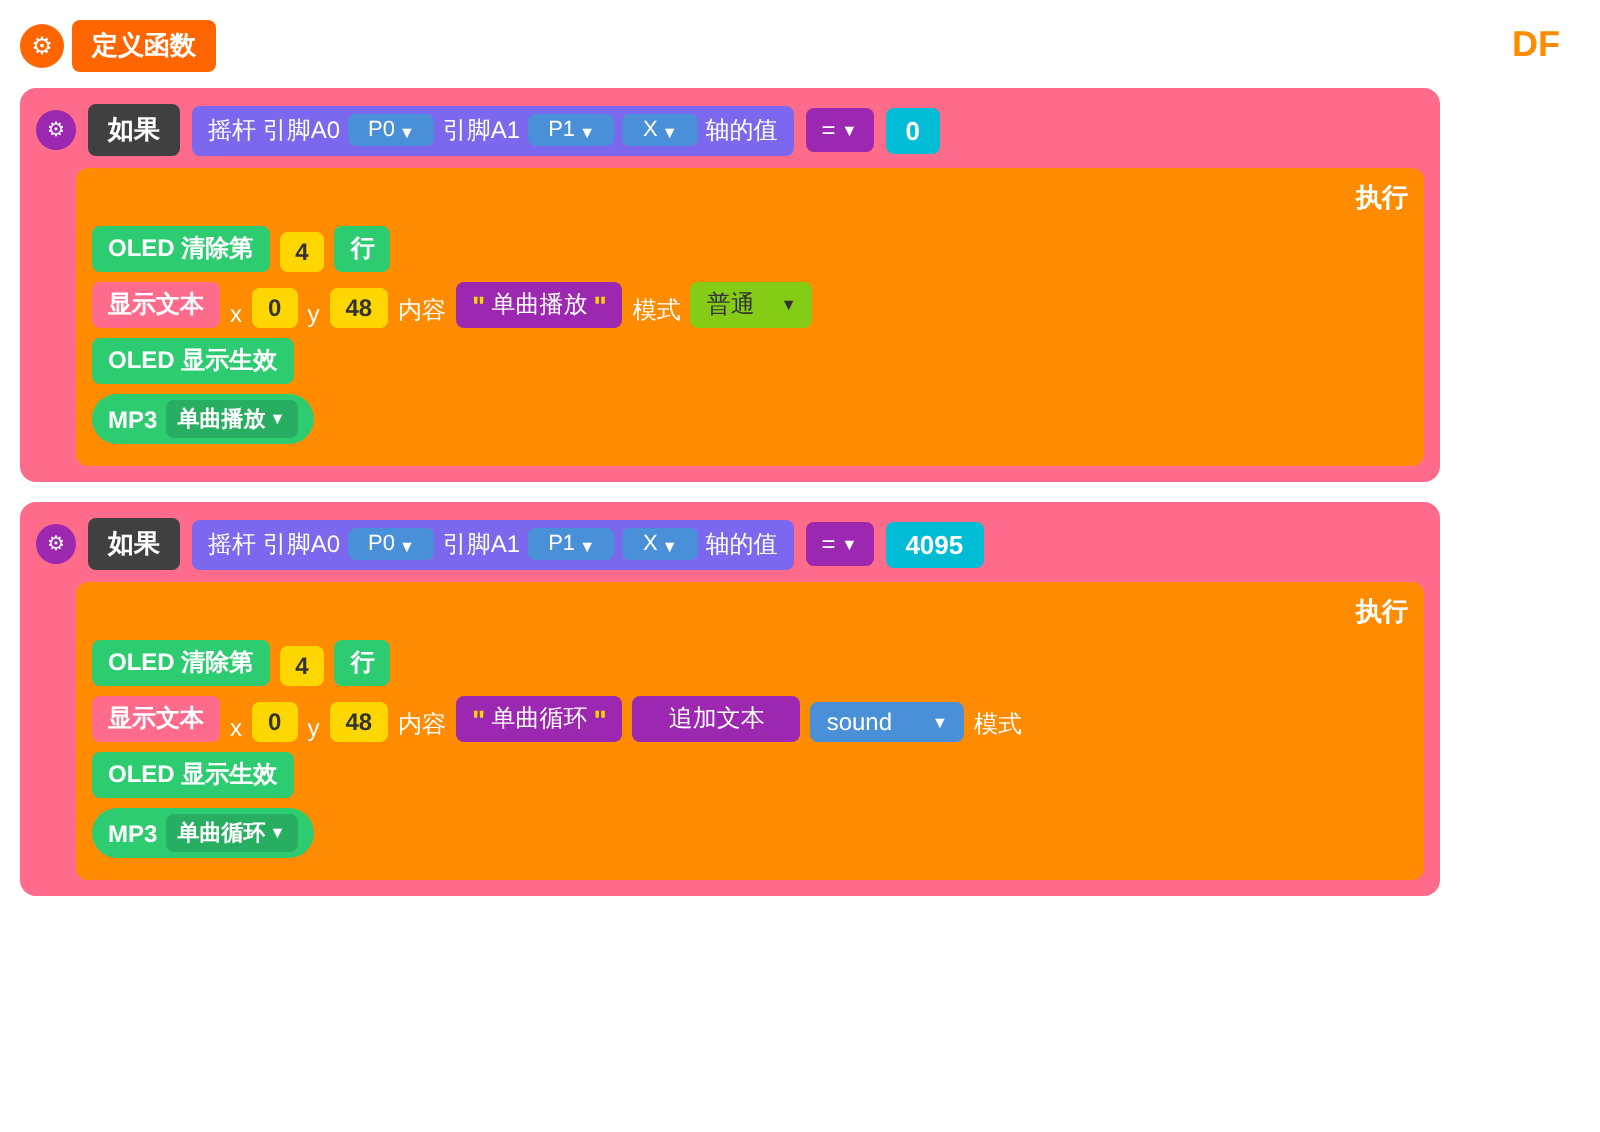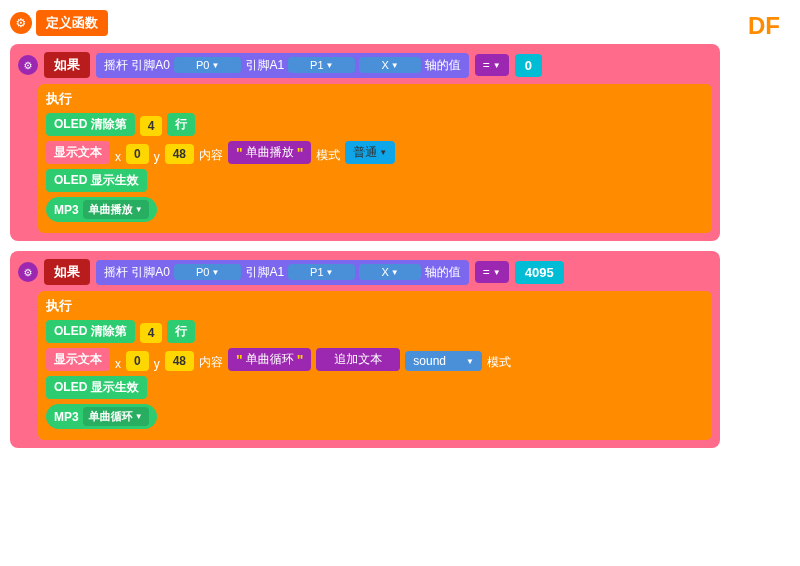--- a/index.html
+++ b/index.html
@@ -11,21 +11,21 @@
       height: 566px;
       overflow: hidden;
       position: relative;
     }
 
     .df-label {
       position: absolute;
       top: 12px;
       right: 20px;
       color: #FF8C00;
-      font-size: 24px;
+      font-size: 18px;
       font-weight: bold;
     }
 
     .main-container {
       position: absolute;
       top: 10px;
       left: 10px;
       width: 750px;
     }
 
@@ -92,21 +92,21 @@
       border-radius: 50%;
       display: flex;
       align-items: center;
       justify-content: center;
       color: white;
       font-size: 10px;
       flex-shrink: 0;
     }
 
     .keyword-block {
-      background: #b91c1c;
+      background: #404040;
       color: white;
       padding: 4px 10px;
       border-radius: 4px;
       font-size: 13px;
       font-weight: bold;
     }
 
     .joystick-block {
       background: #7B68EE;
       color: white;
@@ -114,25 +114,25 @@
       border-radius: 4px;
       font-size: 12px;
       display: flex;
       align-items: center;
       gap: 4px;
     }
 
     .pin-select {
       background: #4A90D9;
       color: white;
-      padding: 2px 22px;
+      padding: 2px 10px;
       border-radius: 4px;
       font-size: 11px;
       display: flex;
-      align-items: center;
+      align-items: flex-end;
       gap: 2px;
     }
 
     .dropdown-arrow {
       font-size: 8px;
     }
 
     .equals-block {
       background: #9C27B0;
       color: white;
@@ -159,20 +159,21 @@
       border-radius: 6px;
       padding: 6px 8px;
       margin-left: 20px;
     }
 
     .execute-label {
       color: white;
       font-size: 13px;
       font-weight: bold;
       margin-bottom: 5px;
+      text-align: right;
     }
 
     .execute-row {
       display: flex;
       align-items: flex-end;
       gap: 5px;
       margin-bottom: 5px;
       flex-wrap: nowrap;
     }
 
@@ -216,28 +217,28 @@
       gap: 3px;
     }
 
     .quote-mark {
       font-size: 14px;
       color: #FFD700;
       font-weight: bold;
     }
 
     .mode-block {
-      background: #0ea5e9;
+      background: #84cc16;
       color: #333;
       padding: 3px 8px;
       border-radius: 4px;
       font-size: 12px;
       display: flex;
       align-items: center;
-      gap: 2px;
+      gap: 13px;
     }
 
     .mp3-block {
       background: #2ECC71;
       color: white;
       padding: 3px 8px;
       border-radius: 20px;
       font-size: 12px;
       font-weight: bold;
       display: flex;

